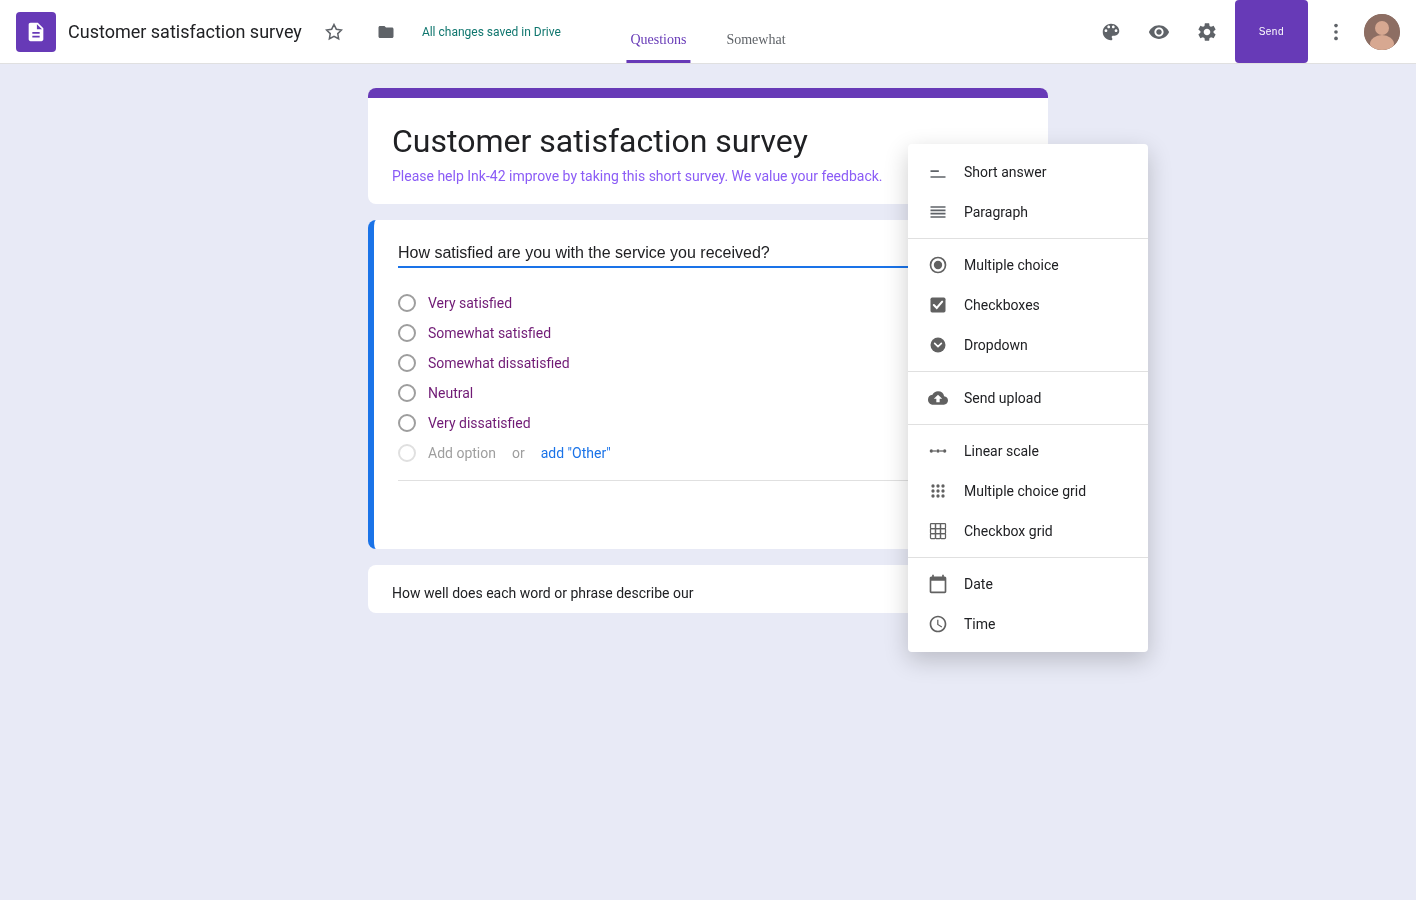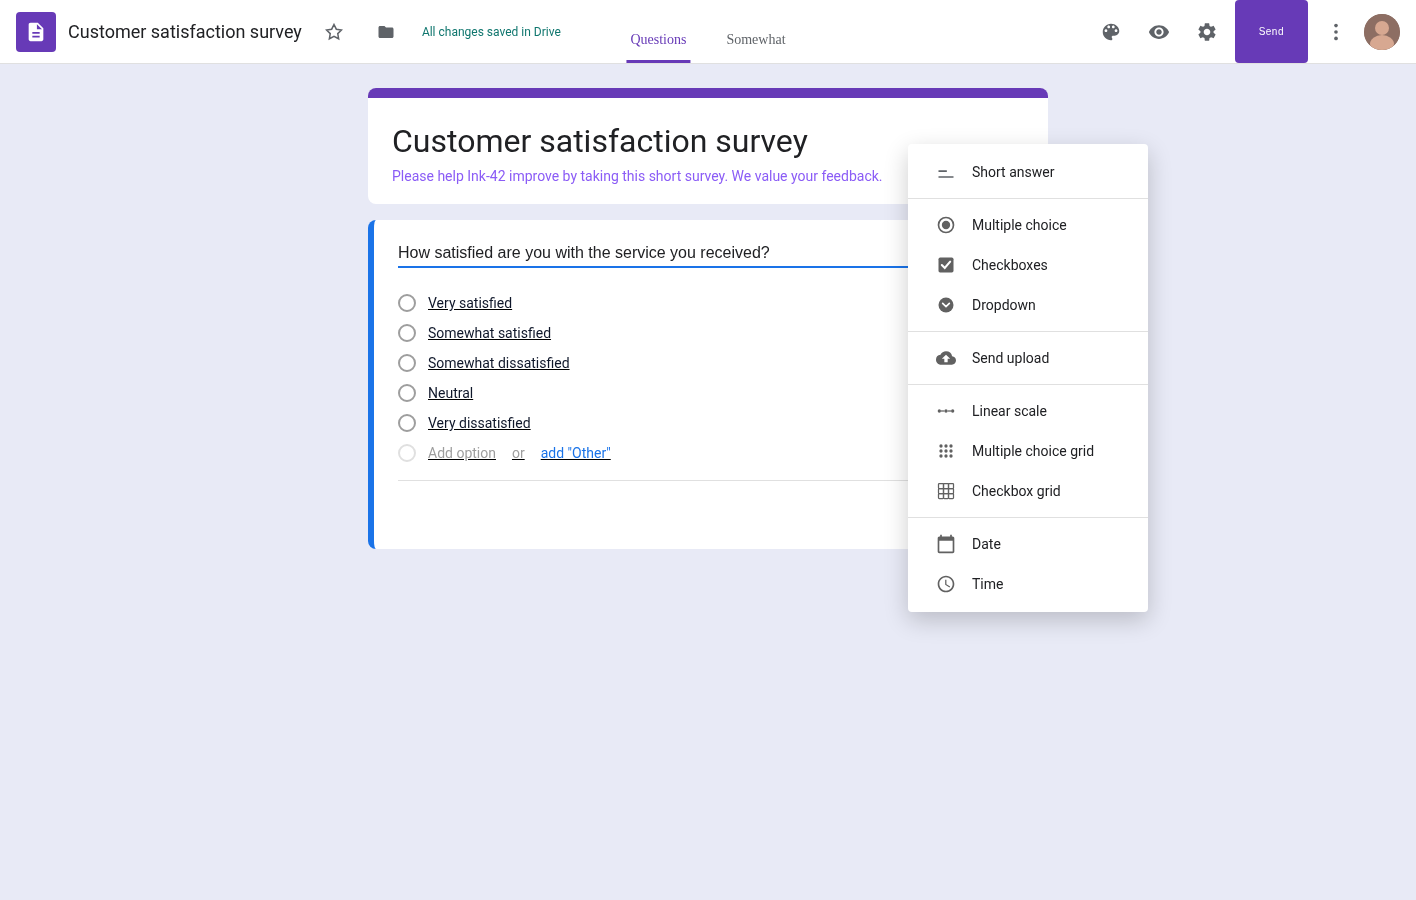--- a/index.html
+++ b/index.html
@@ -150,42 +150,41 @@
       background: #fff;
       border-radius: 8px;
       width: 680px;
       padding: 20px 24px;
       margin-bottom: 16px;
       border-left: 6px solid #1a73e8;
       position: relative;
     }
     .question-card.active {
       border-left: 6px solid #1a73e8;
-      text-decoration: underline;
     }
 
     .question-text-input {
       font-size: 16px;
       color: #202124;
       border: none;
       border-bottom: 2px solid #1a73e8;
       outline: none;
       width: 100%;
       padding: 4px 0;
       background: transparent;
       margin-bottom: 20px;
     }
 
     .radio-option {
       display: flex;
       align-items: center;
       gap: 12px;
       padding: 6px 0;
       font-size: 14px;
-      color: #0f172a;
+      color: #701a75;
     }
     .radio-circle {
       width: 18px; height: 18px;
       border-radius: 50%;
       border: 2px solid #9e9e9e;
       flex-shrink: 0;
     }
 
     .add-option {
       display: flex;
@@ -239,21 +238,21 @@
       border-radius: 4px;
       box-shadow: 0 8px 24px rgba(0,0,0,0.2);
       width: 240px;
       z-index: 100;
       padding: 8px 0;
     }
     .menu-item {
       display: flex;
       align-items: center;
       gap: 16px;
-      padding: 10px 28px;
+      padding: 10px 20px;
       font-size: 14px;
       color: #202124;
       cursor: pointer;
     }
     .menu-divider {
       height: 1px;
       background: #e0e0e0;
       margin: 6px 0;
     }
     .menu-icon {
@@ -375,32 +374,43 @@
 
     <div class="card-footer">
       <button class="card-icon-btn">
         <svg width="20" height="20" viewBox="0 0 24 24" fill="#5f6368">
           <path d="M16 1H4c-1.1 0-2 .9-2 2v14h2V3h12V1zm3 4H8c-1.1 0-2 .9-2 2v14c0 1.1.9 2 2 2h11c1.1 0 2-.9 2-2V7c0-1.1-.9-2-2-2zm0 16H8V7h11v14z"></path>
         </svg>
       </button>
     </div>
   </div>
 
+  <div class="question-card-partial">
+    <p class="q-text">How well does each word or phrase describe our</p>
+  </div>
 
   <div class="dropdown-menu">
 
     <div class="menu-item">
       <span class="menu-icon">
         <svg width="20" height="20" viewBox="0 0 24 24" fill="#5f6368">
           <path d="M3 17h18v2H3zm0-7h10v2H3z"></path>
         </svg>
       </span>
       <span>Short answer</span>
     </div>
 
+    <div class="menu-item">
+      <span class="menu-icon">
+        <svg width="20" height="20" viewBox="0 0 24 24" fill="#5f6368">
+          <path d="M3 17h18v2H3zm0-4h18v2H3zm0-4h18v2H3zm0-4h18v2H3z"></path>
+        </svg>
+      </span>
+      <span>Paragraph</span>
+    </div>
 
     <div class="menu-divider"></div>
 
     <div class="menu-item">
       <span class="menu-icon">
         <svg width="20" height="20" viewBox="0 0 24 24" fill="#616161">
           <circle cx="12" cy="12" r="9" fill="none" stroke="#616161" stroke-width="2"></circle>
           <circle cx="12" cy="12" r="5" fill="#616161"></circle>
         </svg>
       </span>

